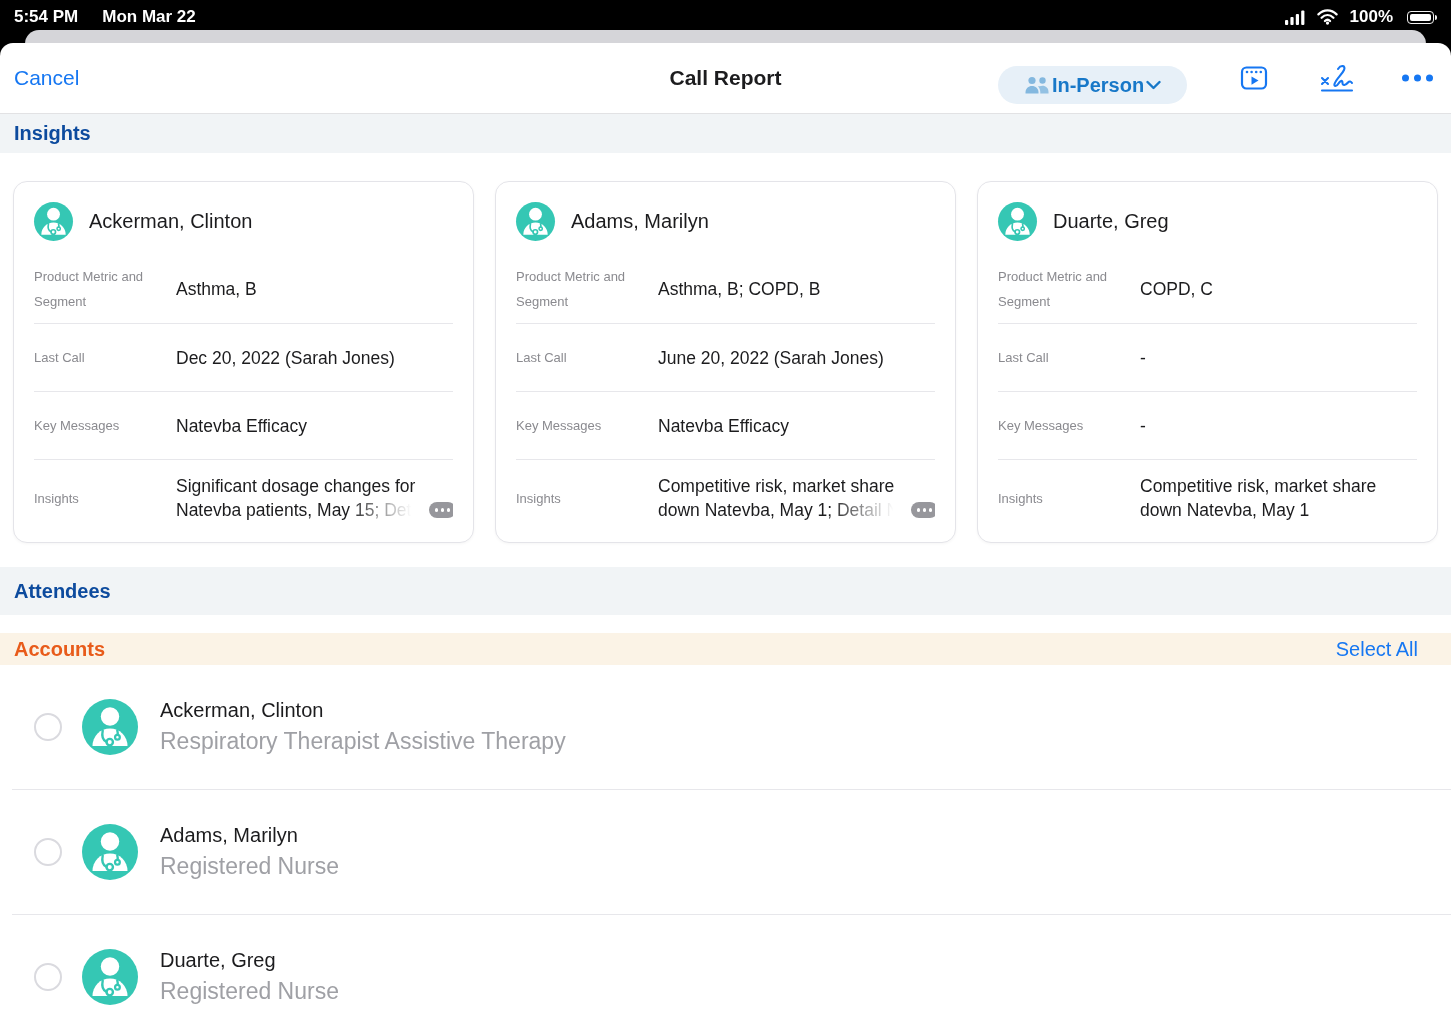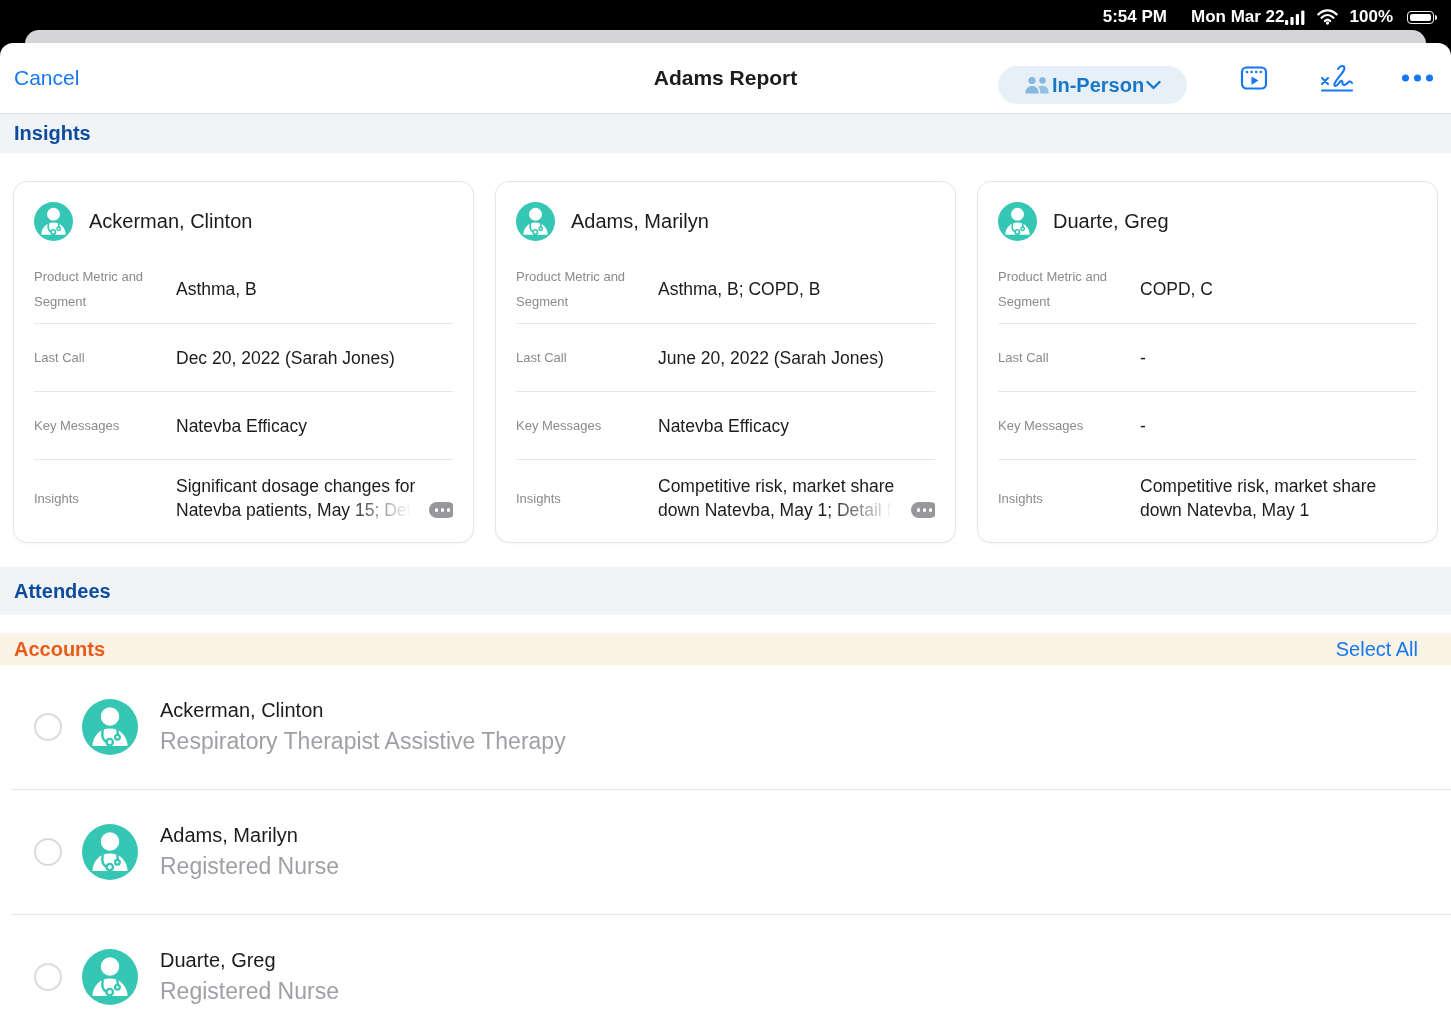--- a/index.html
+++ b/index.html
@@ -7,21 +7,21 @@
     --teal:#35C7B4; --secbar:#F1F4F6; --label:#8A8A8F; --sub:#9FA0A5;
     --divider:#E7E7EB; --cardborder:#E4E4E9; --pillbg:#E7F0F8;
     --pillblue:#1878C8; --pillicon:#84B8DF; --ink:#1C1C1E;
   }
   *{margin:0;padding:0;box-sizing:border-box;}
   body{font-family:"Liberation Sans","DejaVu Sans",sans-serif;background:#000;}
   .phone{position:relative;width:1451px;height:1011px;background:#000;overflow:hidden;}
 
   
   .statusbar{position:absolute;top:0;left:0;right:0;height:30px;color:#fff;
-    display:flex;justify-content:flex-end;align-items:center;padding:17px 14px;font-size:17px;font-weight:700;}
+    display:flex;justify-content:space-between;align-items:center;padding:17px 14px;font-size:17px;font-weight:700;}
   .sb-left{display:flex;gap:24px;align-items:center;}
   .sb-right{display:flex;gap:12px;align-items:center;}
   .bat{display:inline-flex;align-items:center;margin-left:2px;}
   .bat-body{position:relative;width:27px;height:13px;border:1px solid rgba(255,255,255,.95);border-radius:4px;}
   .bat-body::after{content:"";position:absolute;inset:2px;background:#fff;border-radius:2px;}
   .bat-nub{width:2px;height:5px;background:rgba(255,255,255,.95);border-radius:0 2px 2px 0;margin-left:1px;}
 
   .underlay{position:absolute;top:30px;left:25px;right:25px;height:20px;background:#D5D5D9;border-radius:14px 14px 0 0;}
   .sheet{position:absolute;top:43px;left:0;right:0;bottom:0;background:#fff;border-radius:13px 13px 0 0;overflow:hidden;}
 
@@ -113,21 +113,21 @@
         </span>
     </div>
   </div>
 
   <div class="underlay"></div>
 
   <div class="sheet">
 
     <div class="navbar">
       <span class="cancel">Cancel</span>
-      <div class="navtitle">Adams Report</div>
+      <div class="navtitle">Call Report</div>
 
       <div class="pill">
         <span style="display:flex;">
           <svg width="26" height="19" viewBox="0 0 26 19">
               <g fill="#84B8DF">
             <circle cx="8" cy="4.5" r="3.6"></circle>
             <path d="M1.5 16.5 c0-4.2 2.9-6.6 6.5-6.6 s6.5 2.4 6.5 6.6 v1 h-13 z"></path>
             <circle cx="18.5" cy="4.5" r="3.2"></circle>
             <path d="M15.6 10.3 c0.9-0.4 1.9-0.6 2.9-0.6 c3.4 0 6 2.3 6 6.2 v1.6 h-8.2 v-1 c0-2.6-0.9-4.7-2.4-6.2 z" opacity=".85"></path>
           </g>

